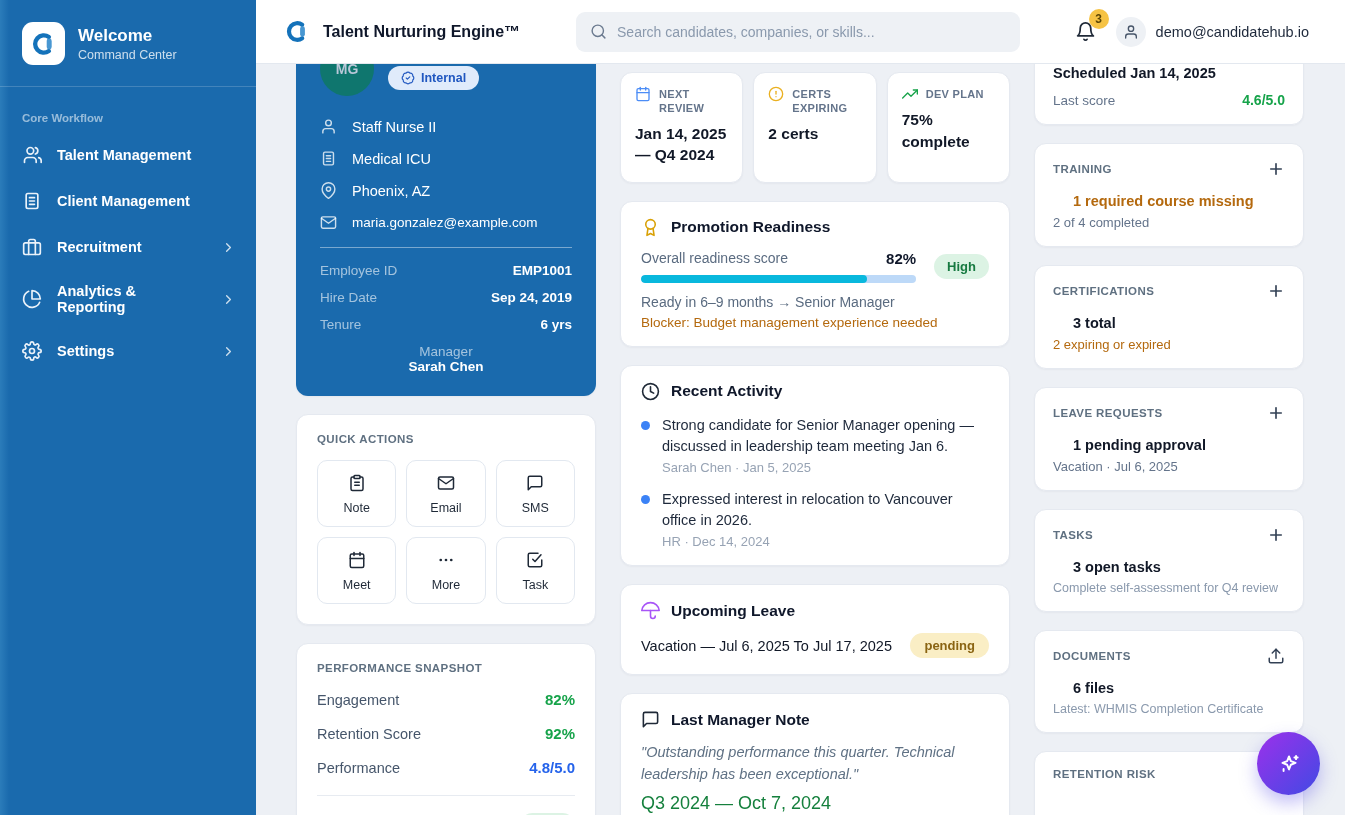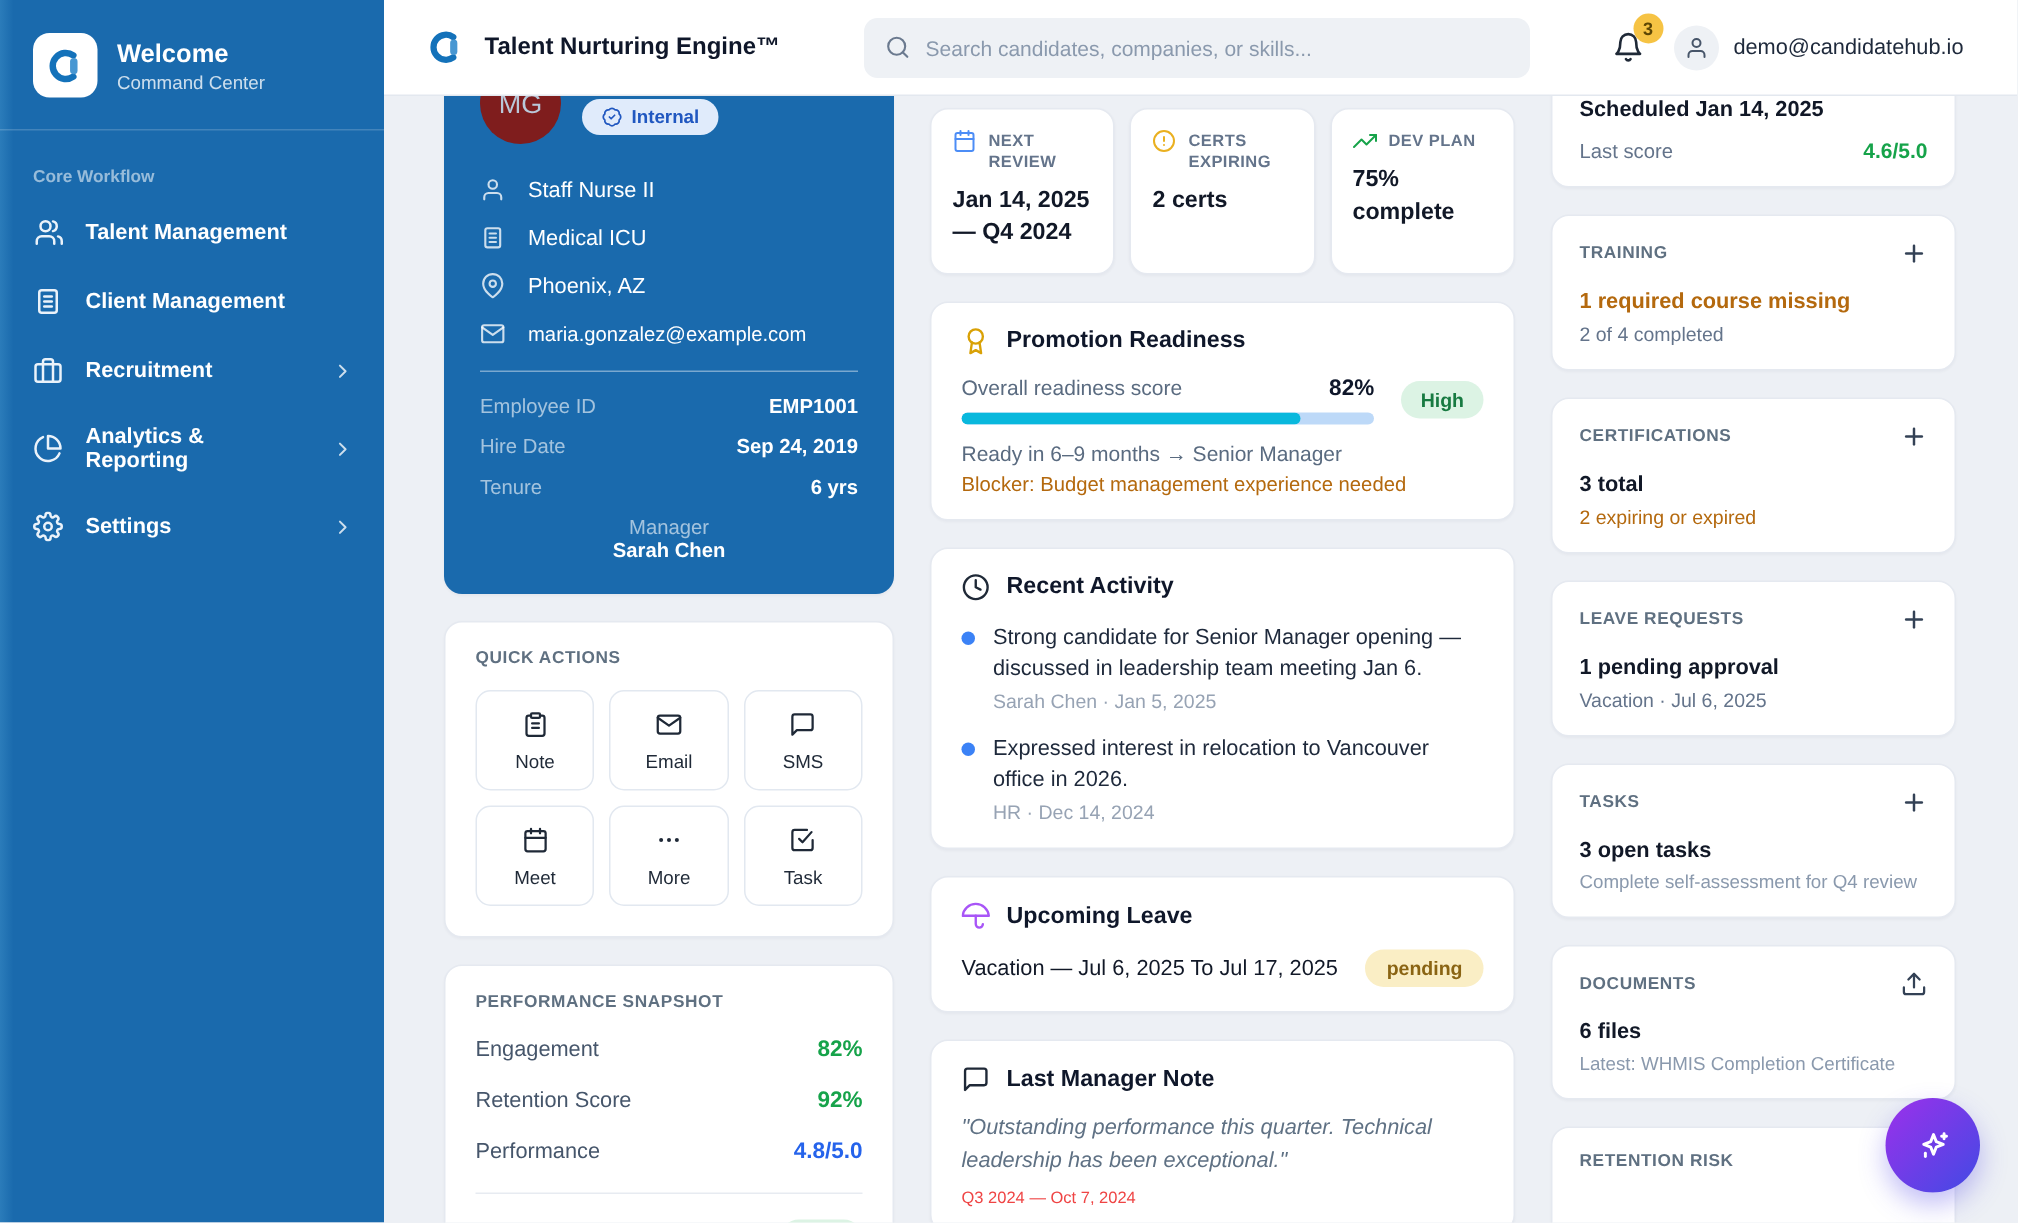--- a/index.html
+++ b/index.html
@@ -56,22 +56,22 @@
   .col-mid { width:390px; margin-top:8px; flex:none; }
   .col-right { width:270px; margin-top:-48px; flex:none; }
 
   .card { background:#fff; border:1px solid #e5e9f0; border-radius:12px;
     box-shadow:0 1px 2px rgba(16,24,40,.04); margin-bottom:18px; }
   .card-label { font-size:11.5px; font-weight:700; letter-spacing:.4px; color:#5f7081; }
 
   
   .profile-card { background:#1a6aad; border:none; color:#fff; padding:22px 24px 20px; }
   .avatar-row { display:flex; align-items:flex-end; }
-  .avatar { width:54px; height:54px; border-radius:50%; background:#7f1d1d; color:#bac8d9;
-    font-size:18px; font-weight:400; display:flex; align-items:center; justify-content:center; flex:none; }
+  .avatar { width:54px; height:54px; border-radius:50%; background:#0f766e; color:#bac8d9;
+    font-size:14px; font-weight:700; display:flex; align-items:center; justify-content:center; flex:none; }
   .internal-badge { margin:0 0 6px 14px; background:#e0ebfb; color:#2057c0;
     font-size:12.5px; font-weight:700; padding:5px 13px; border-radius:999px;
     display:inline-flex; align-items:center; gap:6px; }
   .p-rows { margin-top:22px; }
   .p-row { display:flex; align-items:center; gap:15px; margin-bottom:15px; font-size:14.5px; }
   .p-row .picon { color:rgba(255,255,255,.78); flex:none; }
   .p-row.small { font-size:13.5px; }
   .p-divider { border-top:1px solid rgba(255,255,255,.42); margin:16px 0 15px; }
   .meta-row { display:flex; justify-content:space-between; align-items:center; margin-bottom:12px; }
   .meta-row:last-child { margin-bottom:2px;flex-direction:column; }
@@ -125,27 +125,27 @@
   .act-dot { width:9px; height:9px; border-radius:50%; background:#3b82f6; flex:none; margin-top:6px; }
   .act-text { font-size:14.5px; color:#1e293b; line-height:1.45; }
   .act-meta { font-size:13px; color:#97a3b4; margin-top:3px; }
 
   .leave-row { display:flex; justify-content:space-between; align-items:center; margin-top:13px; }
   .leave-text { font-size:14.5px; color:#111827; }
   .badge-pending { background:#faeec5; color:#8a6413; font-size:13px; font-weight:700;
     padding:5px 14px; border-radius:999px; }
 
   .note-quote { margin-top:13px; font-size:14.5px; font-style:italic; color:#5f7184; line-height:1.5; }
-  .note-meta { margin-top:7px; font-size:11px; color:#ef4444; }
+  .note-meta { margin-top:7px; font-size:18px; color:#15803d; }
 
   
   .r-card { padding:16px 18px; }
   .r-head { display:flex; justify-content:space-between; align-items:center; }
   .r-action { background:none; border:none; cursor:pointer; color:#334155; padding:0; }
-  .r-line1 { margin-top:15px; font-size:14.5px; font-weight:700; color:#111827; }
+  .r-line1 { margin-top:15px; font-size:14.5px; font-weight:700; color:#111827;margin-left:20px; }
   .r-line2 { margin-top:6px; font-size:13px; color:#64748b; }
   .t-amber { color:#b4690e; }
   .r-tight { font-size:12.5px; color:#8a99ad; }
   .review-card { padding-top:48px; }
   .review-line1 { font-size:14.5px; font-weight:700; color:#111827; }
   .review-row { display:flex; justify-content:space-between; align-items:center; margin-top:11px; }
   .review-label { font-size:13.5px; color:#64748b; }
   .review-score { font-size:14px; font-weight:700; color:#16a34a; }
 
   .sliver { height:60px; }

